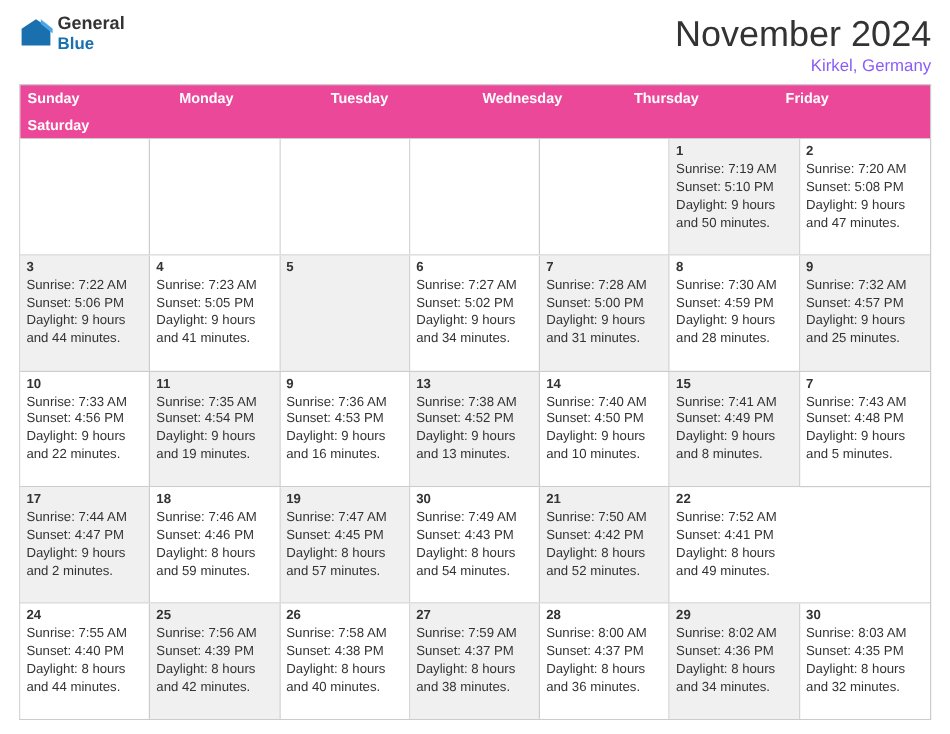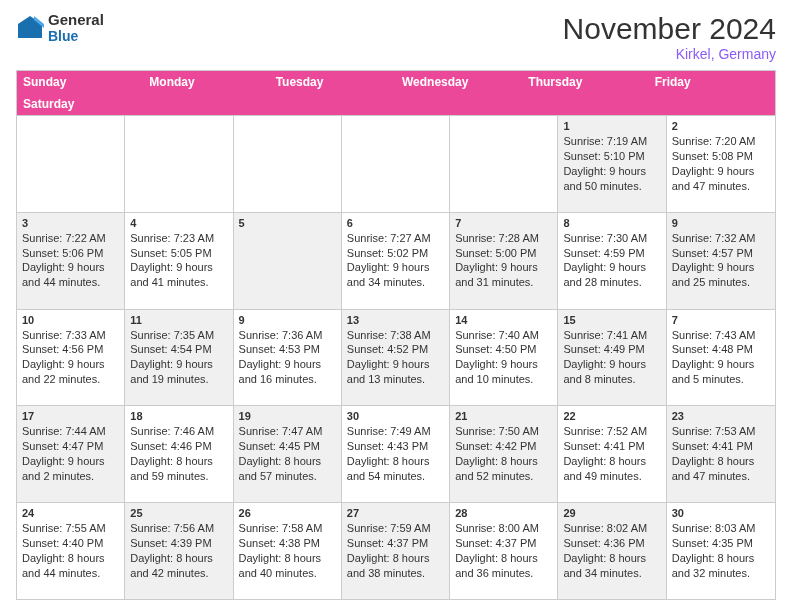--- a/index.html
+++ b/index.html
@@ -286,26 +286,20 @@
             <div class="info">Sunrise: 7:50 AM
 Sunset: 4:42 PM
 Daylight: 8 hours and 52 minutes.</div>
           </div>
           <div class="cal-cell">
             <span class="day-num">22</span>
             <div class="info">Sunrise: 7:52 AM
 Sunset: 4:41 PM
 Daylight: 8 hours and 49 minutes.</div>
           </div>
-          <div class="cal-cell shaded">
-            <span class="day-num">23</span>
-            <div class="info">Sunrise: 7:53 AM
-Sunset: 4:41 PM
-Daylight: 8 hours and 47 minutes.</div>
-          </div>
         </div>
         <div class="cal-row">
           <div class="cal-cell">
             <span class="day-num">24</span>
             <div class="info">Sunrise: 7:55 AM
 Sunset: 4:40 PM
 Daylight: 8 hours and 44 minutes.</div>
           </div>
           <div class="cal-cell shaded">
             <span class="day-num">25</span>

